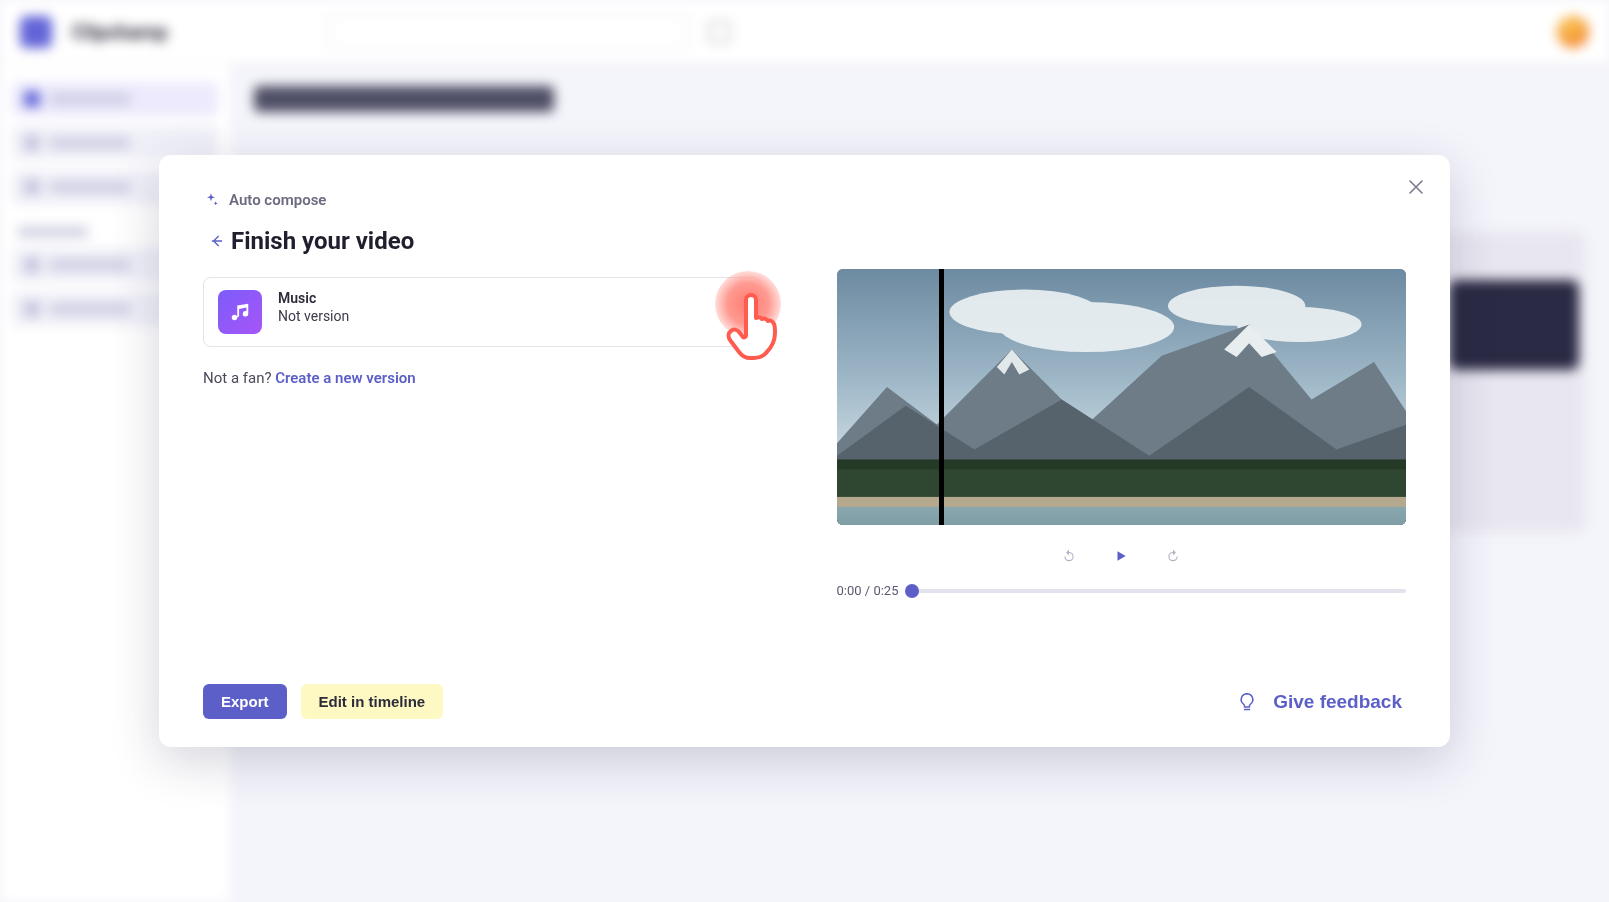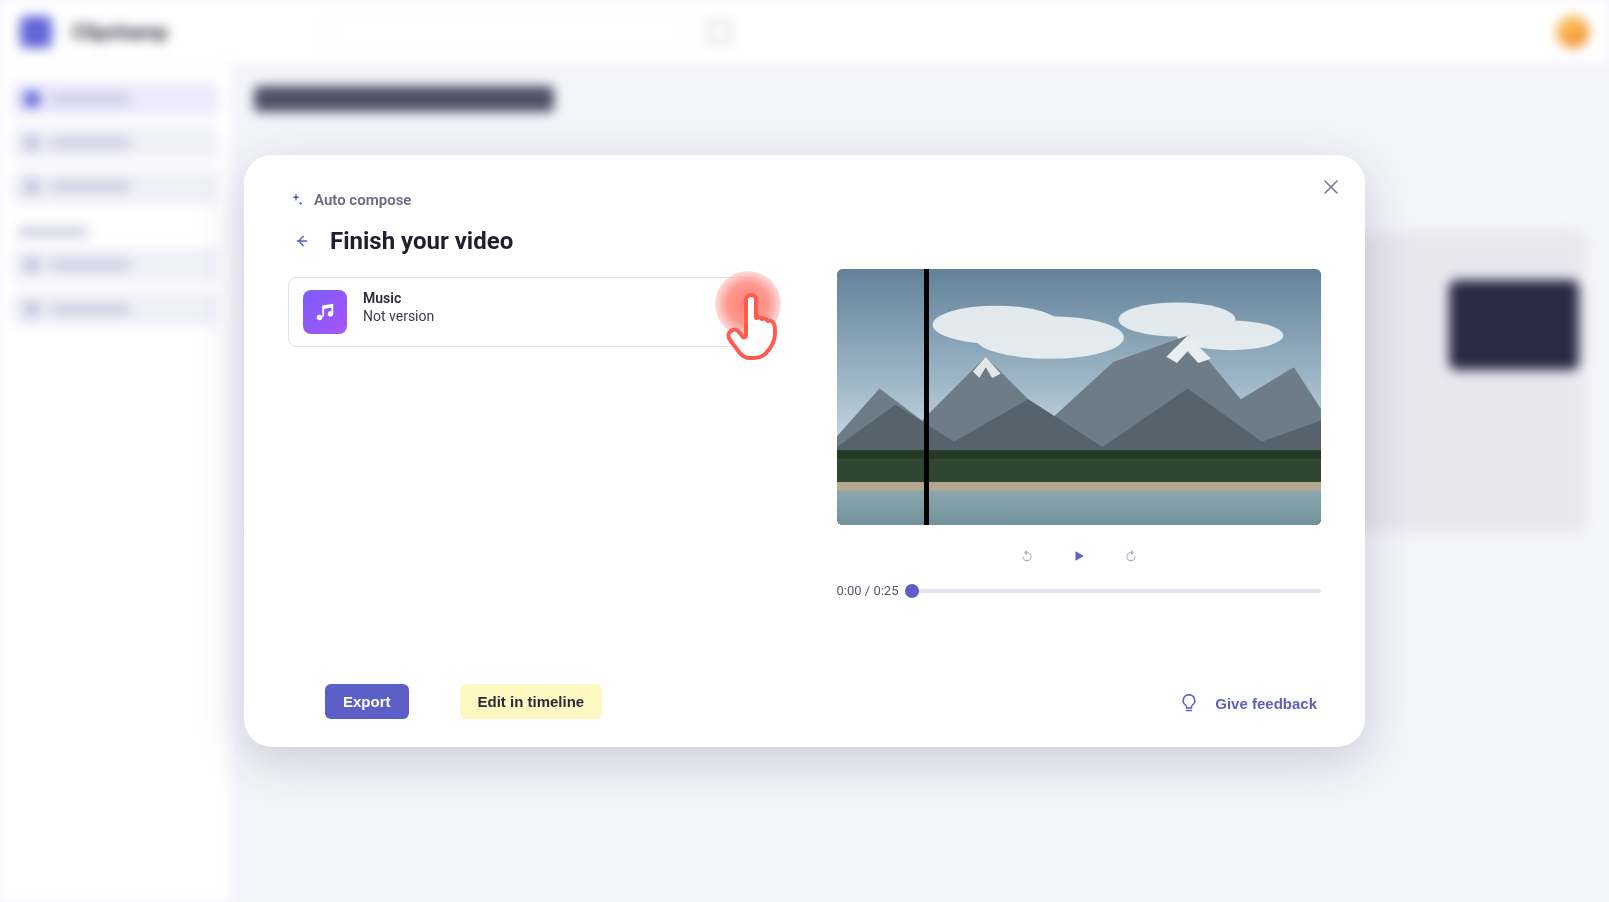--- a/index.html
+++ b/index.html
@@ -50,23 +50,23 @@
   .bg-cards{display:flex;gap:20px;margin-top:40px;}
   .bg-card{flex:1;height:300px;background:#e8e6ef;border-radius:10px;}
   .bg-thumb{position:absolute;right:30px;top:280px;width:130px;height:90px;border-radius:8px;background:#2a2a44;}
 
   
   .modal-scrim{
     position:fixed;inset:0;
     display:flex;align-items:center;justify-content:center;
   }
   .modal{
-    width:1121px;height:592px;
+    width:1291px;height:592px;
     background:var(--panel);
-    border-radius:28px;
+    border-radius:12px;
     box-shadow:0 14px 50px rgba(40,40,80,.20);
     display:flex;
     position:relative;
     overflow:hidden;
   }
   .modal-left{
     flex:0 0 50%;
     padding:36px 44px 28px 44px;
     display:flex;flex-direction:column;
   }
@@ -81,21 +81,21 @@
     width:28px;height:28px;border:none;background:transparent;cursor:pointer;
     display:flex;align-items:center;justify-content:center;border-radius:4px;
     color:#7a7a90;
   }
 
   .crumb{
     display:flex;align-items:center;gap:10px;color:var(--muted);font-size:15px;font-weight:600;
     margin-bottom:18px;
   }
   .crumb svg{width:16px;height:16px;color:var(--purple);}
-  .title-row{display:flex;align-items:flex-start;gap:14px;margin-bottom:22px;}
+  .title-row{display:flex;align-items:flex-start;margin-bottom:22px;}
   .back-btn{width:28px;height:28px;border:none;background:transparent;cursor:pointer;display:flex;align-items:center;justify-content:center;border-radius:4px;color:var(--purple);}
   h1{margin:0;font-size:24px;font-weight:700;color:#1f1f2e;}
 
   .card{
     border:1px solid var(--border);border-radius:8px;
     padding:12px 14px;display:flex;align-items:flex-start;gap:16px;
     cursor:pointer;position:relative;
   }
   .card-icon{
     width:44px;height:44px;border-radius:8px;
@@ -104,21 +104,21 @@
   }
   .card-texts{display:flex;flex-direction:column;gap:2px;}
   .card-title{font-size:14px;color:#2b2b3a;font-weight:600;}
   .card-sub{font-size:14px;color:#3a3a4a;}
   .card-chevron{margin-left:auto;color:#9a9ab0;display:flex;align-items:center;}
 
   .not-fan{margin-top:22px;font-size:15px;color:#4a4a5a;}
   .not-fan a{color:var(--link);text-decoration:none;font-weight:600;}
 
   .modal-footer{margin-top:auto;display:flex;align-items:center;gap:14px;}
-  .btn{border:none;cursor:pointer;font-size:15px;font-weight:600;border-radius:6px;padding:9px 18px;margin-left:37px;}
+  .btn{border:none;cursor:pointer;font-size:15px;font-weight:600;border-radius:6px;padding:9px 18px;}
   .btn-primary{background:var(--purple);color:#fff;}
   .btn-secondary{background:#fef9c3;color:#2b2b3a;}
 
   
   .preview{
     width:100%;height:256px;border-radius:6px;overflow:hidden;position:relative;
     margin-top:78px;
     background:#6a8090;
   }
   .preview svg{position:absolute;inset:0;width:100%;height:100%;}
@@ -126,21 +126,21 @@
 
   .player-controls{display:flex;align-items:center;justify-content:center;gap:26px;margin-top:18px;}
   .pc-btn{width:26px;height:26px;border:none;background:transparent;cursor:pointer;display:flex;align-items:center;justify-content:center;color:var(--purple);}
   .pc-btn.muted{color:#b3b3c6;}
 
   .progress-row{display:flex;align-items:center;gap:14px;margin-top:14px;}
   .time{font-size:13px;color:#5a5a6e;white-space:nowrap;}
   .track{flex:1;height:4px;background:#e3e3ee;border-radius:2px;position:relative;cursor:pointer;}
   .track .thumb{position:absolute;top:50%;left:0;transform:translate(-50%,-50%);width:14px;height:14px;border-radius:50%;background:var(--purple);}
 
-  .feedback{margin-top:auto;margin-left:auto;display:flex;align-items:center;gap:16px;color:var(--purple);font-weight:600;font-size:15px;cursor:pointer;border:none;background:transparent;padding:6px 4px;border-radius:6px;}
+  .feedback{margin-top:auto;margin-left:auto;display:flex;align-items:center;gap:16px;color:var(--purple);font-weight:600;font-size:19px;cursor:pointer;border:none;background:transparent;padding:6px 4px;border-radius:6px;}
 
   
   .click-indicator{
     position:absolute;
     width:80px;height:80px;
     pointer-events:none;
   }
   .ripple{
     position:absolute;inset:0;margin:auto;
     width:66px;height:66px;border-radius:50%;
@@ -245,20 +245,23 @@
         </span>
 
         <div class="click-indicator" style="right:-28px;top:-14px;">
           <div class="ripple"></div>
           <svg class="hand" width="64" height="72" viewBox="0 0 64 72">
             <path d="M24 10c0-3 2-5 5-5s5 2 5 5v18c2-1 5-1 6 1 2-1 5 0 6 2 2-1 5 0 6 3 1 2 1 5 1 9 0 8-4 15-9 20-3 3-7 5-12 5H28c-4 0-8-2-11-6l-9-12c-2-3-2-7 1-9 2-2 6-2 8 1l4 5c1 1 3 0 3-1V10z" fill="#fff" stroke="#ff5b4f" stroke-width="4" stroke-linejoin="round"></path>
           </svg>
         </div>
       </div>
 
+      <div class="not-fan">
+        <span>Not a fan? </span><a href="#">Create a new version</a>
+      </div>
 
       <div class="modal-footer">
         <button class="btn btn-primary">Export</button>
         <button class="btn btn-secondary">Edit in timeline</button>
       </div>
     </div>
 
     <div class="modal-right">
 
       <div class="preview">

